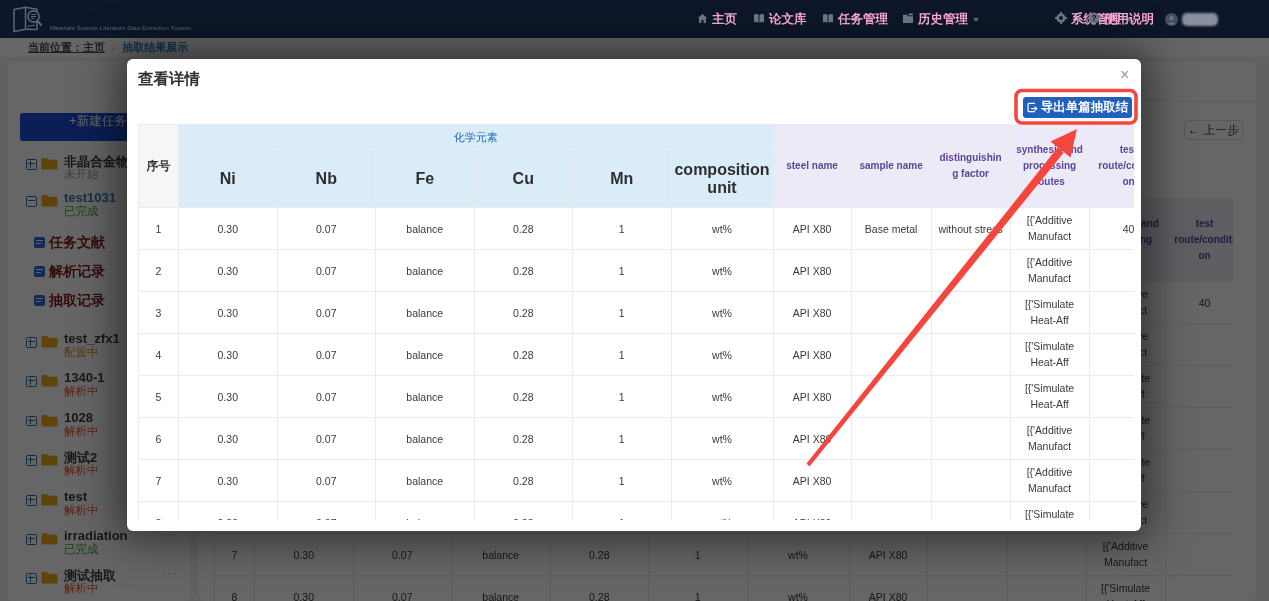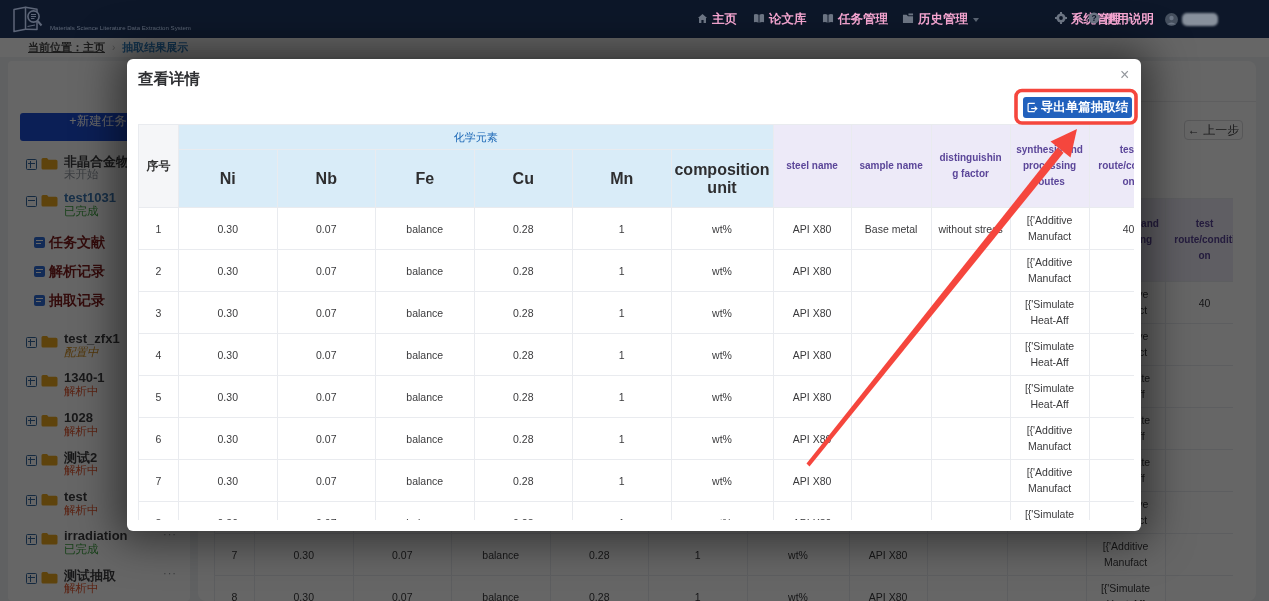--- a/index.html
+++ b/index.html
@@ -31,21 +31,21 @@
   #search .ph { position:absolute; left:24px; top:0; line-height:19px; font-size:12px; color:#b1b6bd; }
   #newtask { position:absolute; left:12px; top:52px; width:156px; height:28px; background:#1d4ed8; border-radius:3px; color:#fff; font-size:12.5px; text-align:center; line-height:17px; }
   .tnode { position:absolute; left:0; width:182px; }
   .cb { position:absolute; left:18px; top:2px; width:10.5px; height:10.5px; border:1.4px solid #35689f; border-radius:1.5px; }
   .cb i { position:absolute; left:1px; right:1px; top:3.2px; border-top:1.5px solid #35689f; }
   .cb.plus:before { content:""; position:absolute; left:3.3px; top:1px; bottom:1px; border-left:1.5px solid #35689f; }
   .folder { position:absolute; left:33px; top:0px; }
   .tlabel { position:absolute; left:56px; top:-4px; font-size:13px; color:#3e3e40; font-weight:bold; white-space:nowrap; }
   .tstat  { position:absolute; left:56px; top:10px; font-size:11.5px; white-space:nowrap; }
   .dots { position:absolute; left:155px; top:-4px; color:#8f9399; font-size:11px; letter-spacing:1px; }
-  .st-none { color:#949aa2; } .st-done { color:#3ba23e; } .st-conf { color:#cf8b1b;font-style:italic; } .st-parse { color:#e2552e; }
+  .st-none { color:#949aa2; } .st-done { color:#3ba23e; } .st-conf { color:#cf8b1b; } .st-parse { color:#e2552e; }
   .cnode { position:absolute; left:0; width:182px; }
   .cicon { position:absolute; left:26px; top:0; width:11px; height:11px; border-radius:2px; background:#2e6cd8; }
   .cicon:before { content:""; position:absolute; left:2px; top:2.5px; width:7px; border-top:1.2px solid #fff; }
   .cicon:after { content:""; position:absolute; left:2px; top:5.5px; width:5px; border-top:1.2px solid #fff; }
   .clabel { position:absolute; left:41px; top:-3px; font-size:14px; color:#7f1d1d; font-weight:bold; }
 
   
   #prevbtn { position:absolute; left:1184px; top:120px; width:59px; height:20px; border:1px solid #d9d9dd; border-radius:4px; background:#fff; font-size:12px; color:#3c3c3e; text-align:center; line-height:18px; }
   #dlbtn { position:absolute; left:1143px; top:166px; width:86px; height:25px; background:#1d62c6; border-radius:3px; color:#fff; font-size:12px; text-align:right; line-height:19px; font-weight:bold;margin-top:36px; }
 

